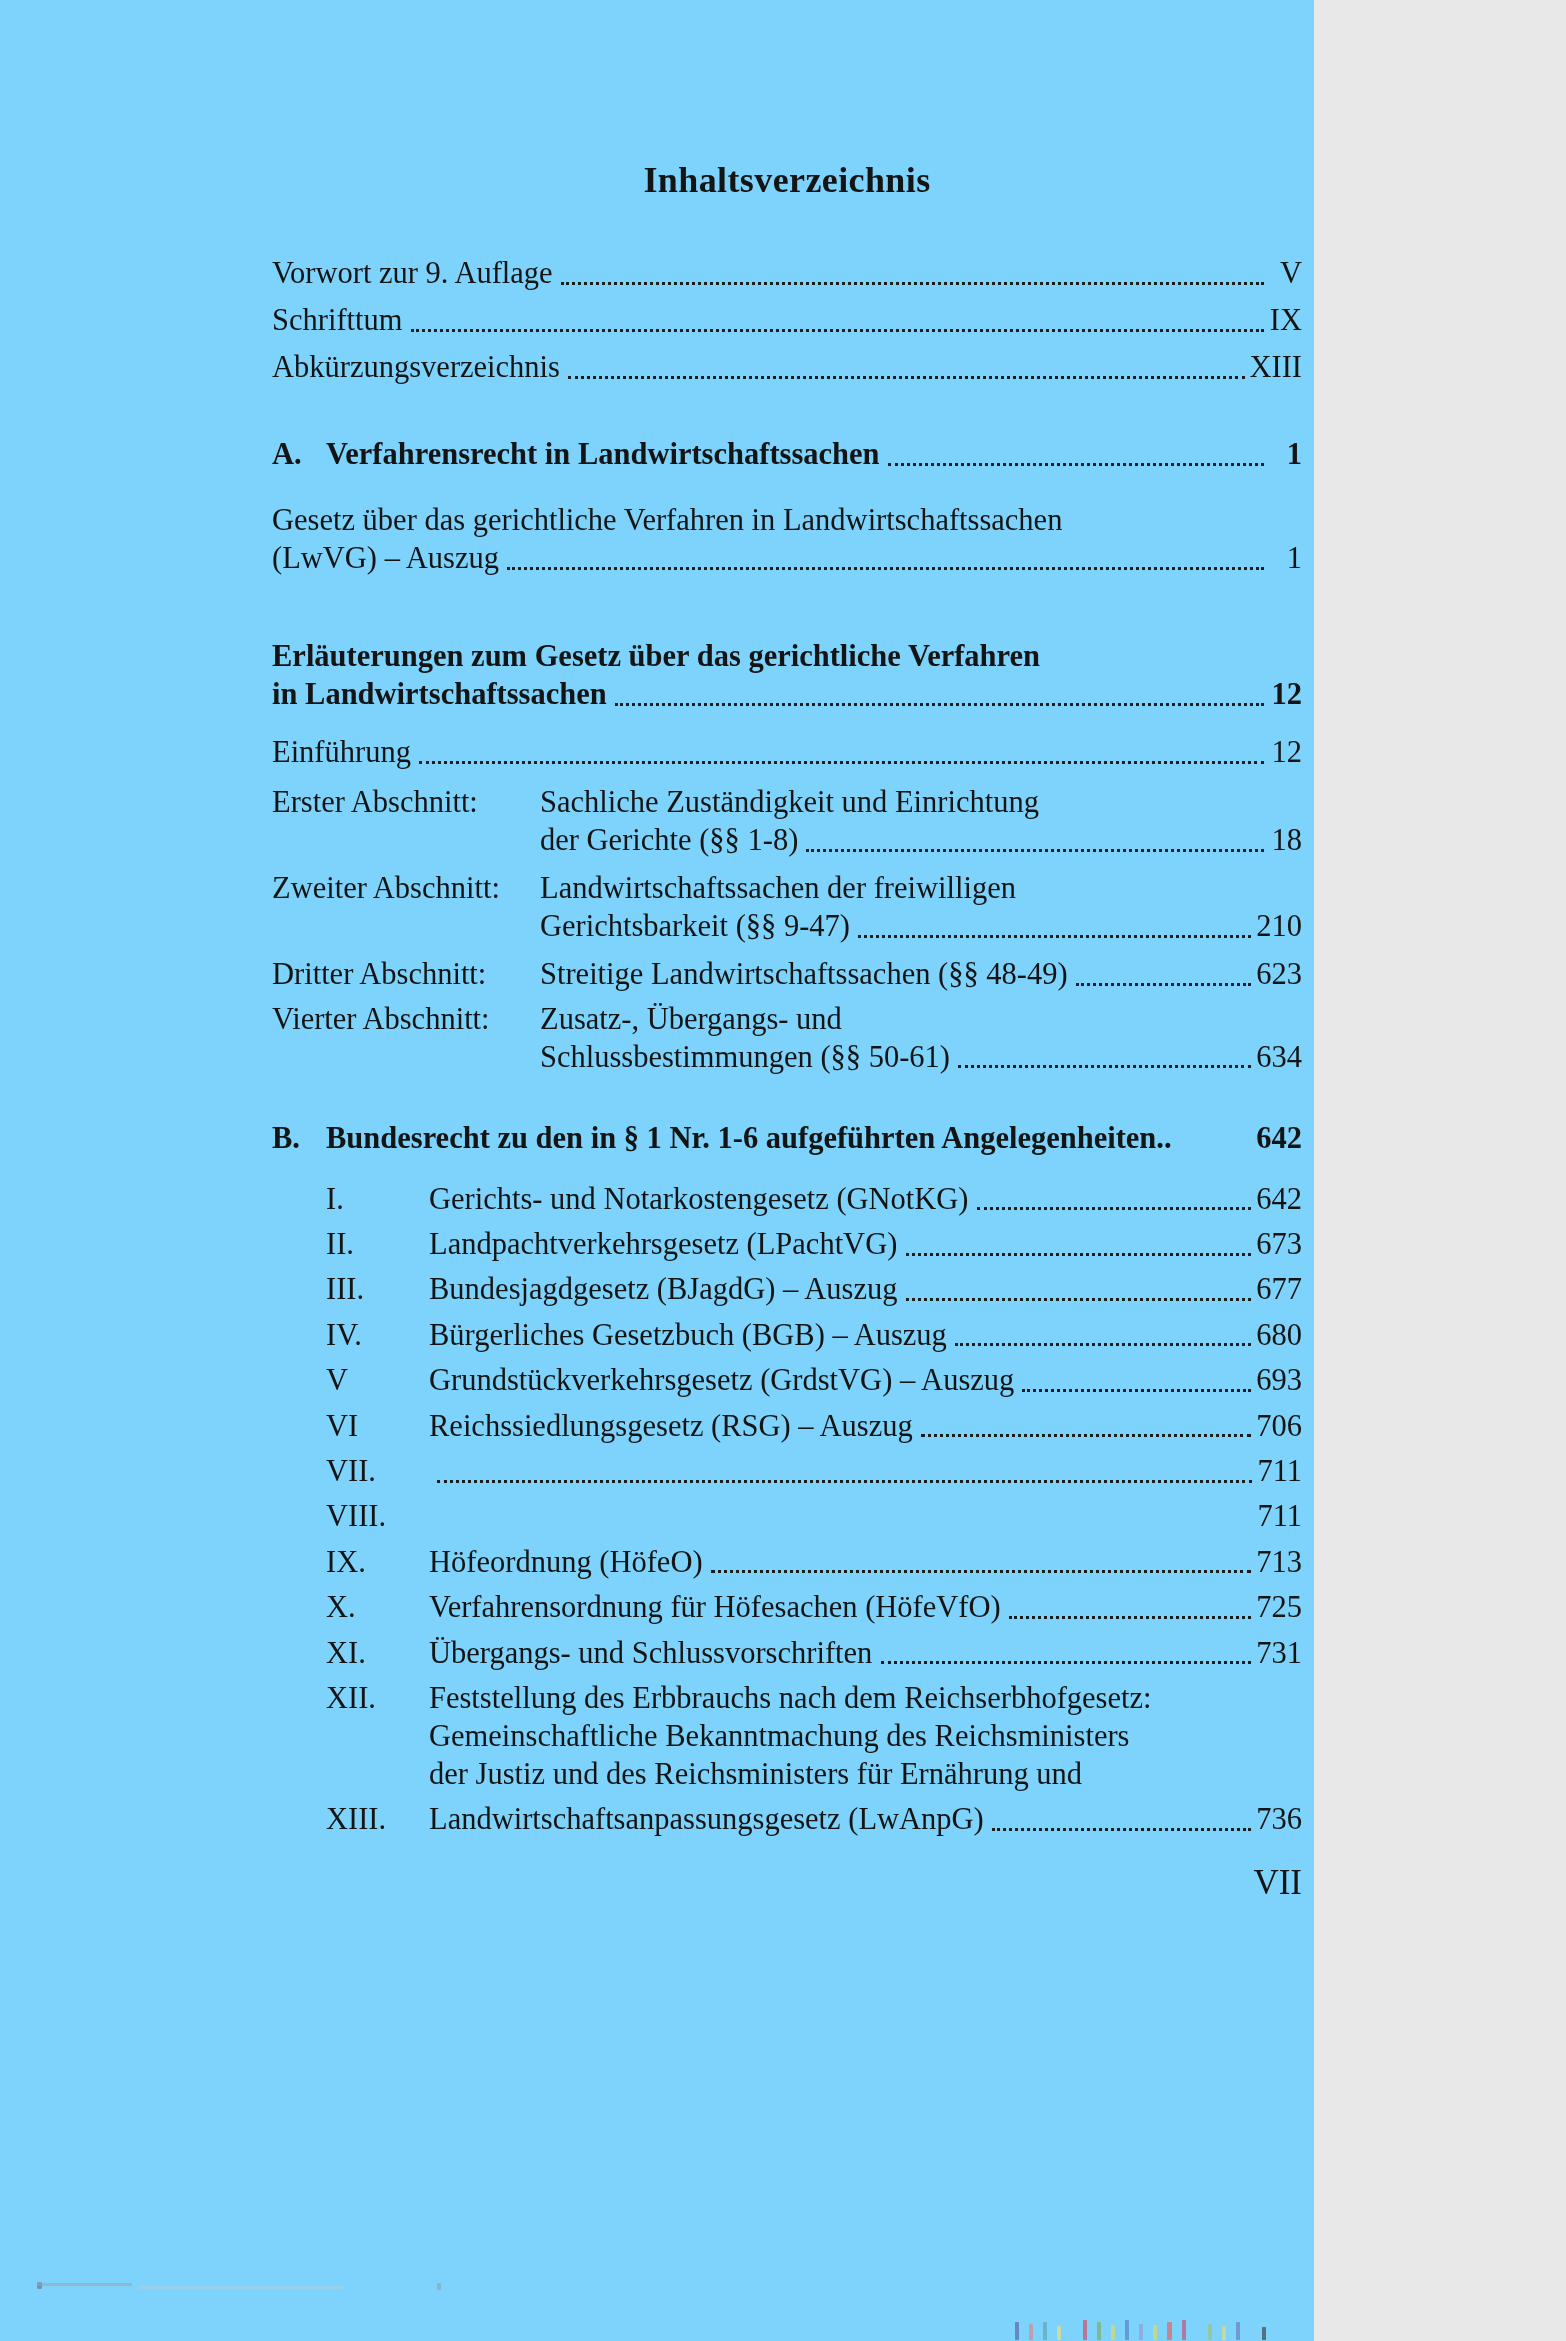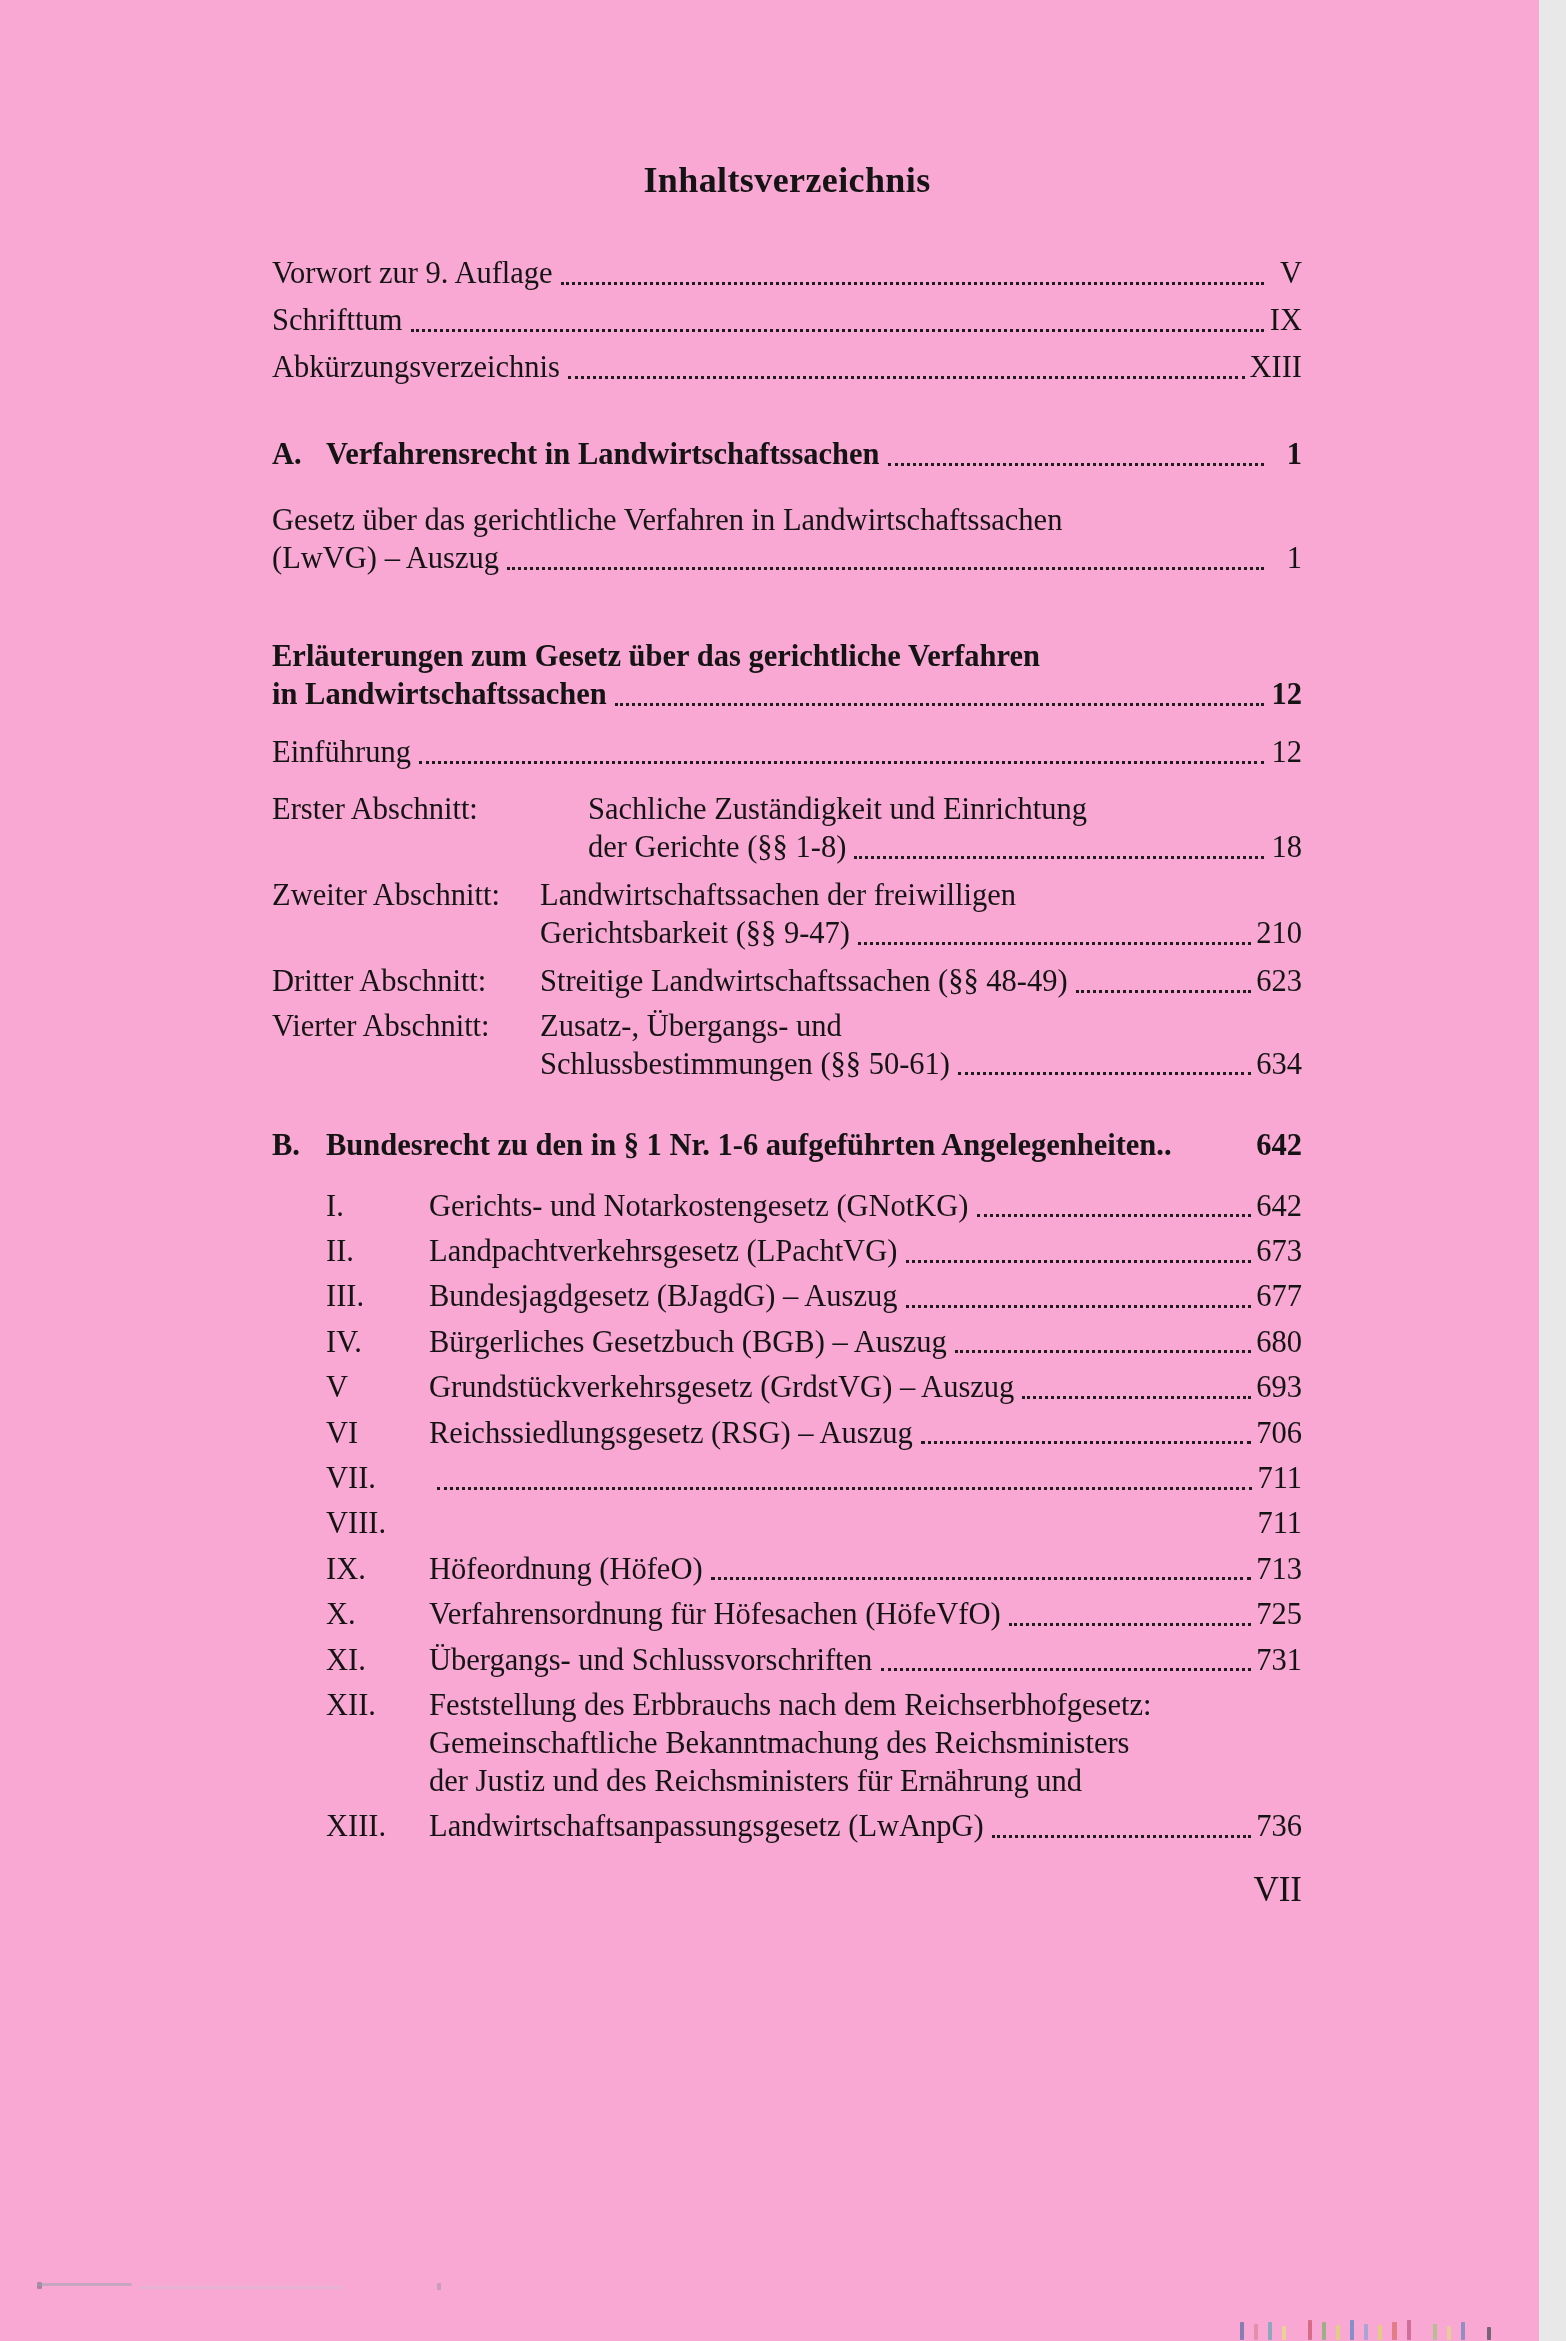--- a/index.html
+++ b/index.html
@@ -1,19 +1,19 @@
 <!DOCTYPE html>
 <html lang="de" style="font-size:13px"><head>
 <meta charset="utf-8">
 <style>
   html,body { margin:0; padding:0; background:#e8e8e8; }
   .page {
     position:relative;
-    width:1539px; height:2342px;
-    background:#f9a8d4;
+    width:1314px; height:2342px;
+    background:#7dd3fc;
     font-family:"Liberation Serif","DejaVu Serif",serif;
     color:#141414;
     overflow:hidden;
   }
   .content {
     position:absolute; left:272px; top:0;
     width:1030px;
   }
   .title {
     margin:157px 0 0 0;
@@ -27,21 +27,21 @@
   .pg { flex-shrink:0; text-align:right; min-width:33px; }
   .letter { width:54px; flex-shrink:0; }
   .front { margin-top:51px; }
   .front .row + .row { margin-top:9px; }
   .mt60 { margin-top:49px; }
   .mt58 { margin-top:60px; }
   .mt52 { margin-top:43px; }
   .mt34 { margin-top:28px; }
   .mt28 { margin-top:23px; }
   .mt24 { margin-top:20px; }
-  .mt14 { margin-top:19px;gap:48px; }
+  .mt14 { margin-top:12px; }
   .mt12 { margin-top:10px; }
   .mt8  { margin-top:6.6px; }
   .absch { display:flex; font-size:30.5px; line-height:38px; }
   .absch-label { width:268px; flex-shrink:0; }
   .absch-body { flex:1; display:flex; flex-direction:column; }
   .b-item { display:flex; margin-left:54px; font-size:30.5px; line-height:38px; }
   .b-item + .b-item { margin-top:7.4px; }
   .b-num { width:103px; flex-shrink:0; }
   .b-body { flex:1; display:flex; flex-direction:column; }
   .folio {

